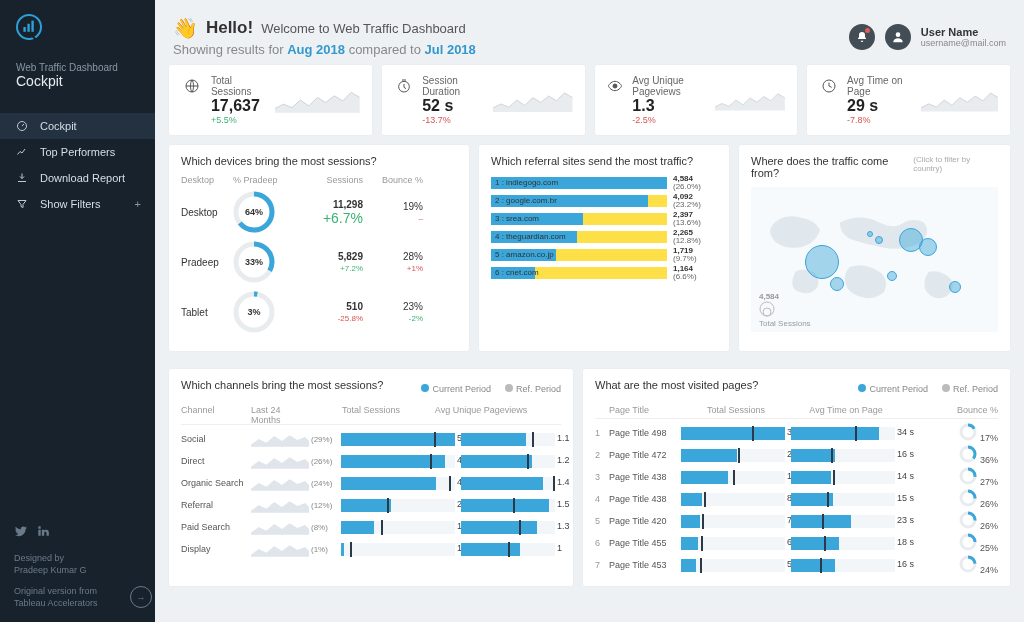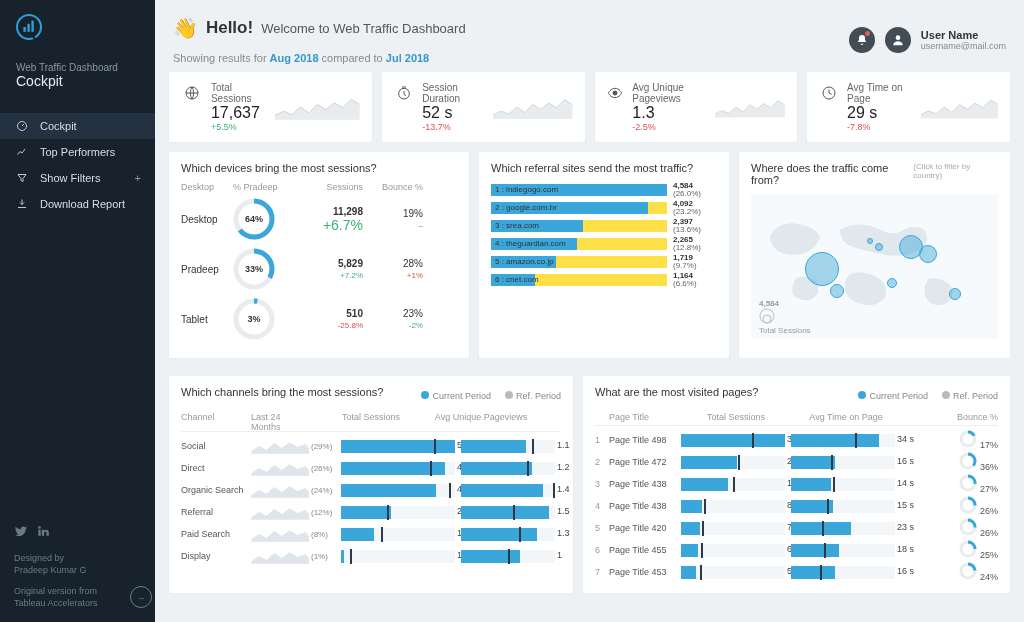--- a/index.html
+++ b/index.html
@@ -19,35 +19,35 @@
 .sb-social{display:flex;gap:8px;color:#6b7a88;margin-bottom:10px}
 .sb-social svg{width:14px;height:14px}
 .sb-arrow{position:absolute;left:130px;bottom:14px;width:22px;height:22px;border:1.5px solid #6b7a88;border-radius:50%;display:flex;align-items:center;justify-content:center;color:#6b7a88}
 .main{flex:1;padding:10px 14px;overflow:hidden}
 .hdr{display:flex;align-items:center;justify-content:space-between;padding:6px 4px 8px}
 .hdr-l{display:flex;flex-direction:column}
 .hdr-h{display:flex;align-items:center;gap:8px}
 .hdr-h .wave{font-size:20px}
 .hdr-h b{font-size:17px}
 .hdr-h .sub{font-size:13px;color:#555;font-weight:400}
-.hdr-sub{font-size:11px;color:#888;margin-top:12px}
+.hdr-sub{font-size:13px;color:#888;margin-top:2px}
 .hdr-sub .p{color:#3399cc;font-weight:600}
 .hdr-r{display:flex;align-items:center;gap:10px}
 .bell,.avatar{width:26px;height:26px;border-radius:50%;background:#434d56;display:flex;align-items:center;justify-content:center;color:#fff;position:relative}
 .bell:after{content:"";position:absolute;top:4px;right:5px;width:5px;height:5px;background:#e45b5b;border-radius:50%}
 .uinfo .u1{font-size:11px;color:#333;font-weight:600}
 .uinfo .u2{font-size:9px;color:#888}
 .row{display:flex;gap:10px}
 .card{background:#fff;border-radius:2px;padding:10px 12px;box-shadow:0 0 2px rgba(0,0,0,.05)}
 .kpis .card{flex:1;display:flex;align-items:center;justify-content:space-between}
 .kpi-l{display:flex;gap:8px}
 .kpi-ic{width:22px;height:22px;color:#555;display:flex;align-items:center;justify-content:center}
 .kpi-ic svg{width:16px;height:16px}
 .kpi-lab{font-size:10px;color:#666}
-.kpi-val{font-size:16px;font-weight:400;color:#222}
+.kpi-val{font-size:16px;font-weight:700;color:#222}
 .kpi-delta{font-size:9px}
 .pos{color:#3bb273}.neg{color:#d9534f}
 .spark{width:85px;height:28px}
 .grid2{display:flex;gap:10px;margin-top:10px}
 .p-dev{flex:0 0 300px}
 .p-ref{flex:0 0 250px}
 .p-map{flex:1}
 .card h3{font-size:11px;font-weight:400;color:#333;margin-bottom:8px}
 .hint{font-size:8px;color:#aaa;font-weight:400}
 .dev-hdr,.dev-row{display:flex;align-items:center;font-size:10px}
@@ -115,35 +115,35 @@
      <span class="icn">
             <svg viewBox="0 0 24 24" width="12" height="12" fill="none" stroke="currentColor" stroke-width="2">
               <path d="M3 17l5-6 4 3 6-8"></path>
             </svg>
           </span>
      <span>Top Performers</span>
 
    </div>
         <div class="sb-item ">
      <span class="icn">
+            <svg viewBox="0 0 24 24" width="12" height="12" fill="currentColor">
+              <path d="M12 3v10m0 0l-4-4m4 4l4-4M4 19h16" stroke="currentColor" stroke-width="2" fill="none"></path>
+            </svg>
+          </span>
+     <span>Download Report</span>
+
+   </div>
+        <div class="sb-item ">
+     <span class="icn">
             <svg viewBox="0 0 24 24" width="12" height="12" fill="none" stroke="currentColor" stroke-width="2">
               <path d="M4 5h16l-6 8v6l-4-2v-4z"></path>
             </svg>
           </span>
      <span>Show Filters</span>
      <span style="margin-left:auto;color:#8a97a3">+</span>
-   </div>
-        <div class="sb-item ">
-     <span class="icn">
-            <svg viewBox="0 0 24 24" width="12" height="12" fill="currentColor">
-              <path d="M12 3v10m0 0l-4-4m4 4l4-4M4 19h16" stroke="currentColor" stroke-width="2" fill="none"></path>
-            </svg>
-          </span>
-     <span>Download Report</span>
-
    </div>
       </div>
     <div class="sb-foot">
       <div class="sb-social">
         <span><svg viewBox="0 0 24 24" fill="currentColor">
               <path d="M22 5.9c-.7.3-1.5.6-2.3.7.8-.5 1.5-1.3 1.8-2.2-.8.5-1.7.8-2.6 1-.8-.8-1.9-1.3-3.1-1.3-2.3 0-4.2 1.9-4.2 4.2 0 .3 0 .7.1 1-3.5-.2-6.6-1.9-8.7-4.4-.4.6-.6 1.3-.6 2.1 0 1.5.7 2.8 1.9 3.5-.7 0-1.4-.2-1.9-.5v.1c0 2 1.5 3.7 3.4 4.1-.4.1-.7.1-1.1.1-.3 0-.5 0-.8-.1.5 1.7 2.1 2.9 3.9 2.9-1.4 1.1-3.2 1.8-5.2 1.8H2c1.8 1.2 4 1.9 6.3 1.9 7.5 0 11.7-6.3 11.7-11.7v-.5c.8-.6 1.5-1.3 2-2.1z"></path>
             </svg></span>
         <span><svg viewBox="0 0 24 24" fill="currentColor">
               <path d="M4 4h4v4H4zM4 10h4v10H4zM10 10h4v1.5c.6-1 2-1.8 3.5-1.8 3 0 4.5 2 4.5 5V20h-4v-4.5c0-1.3-.5-2.2-1.8-2.2s-2.2.9-2.2 2.2V20h-4z"></path>
             </svg></span>

